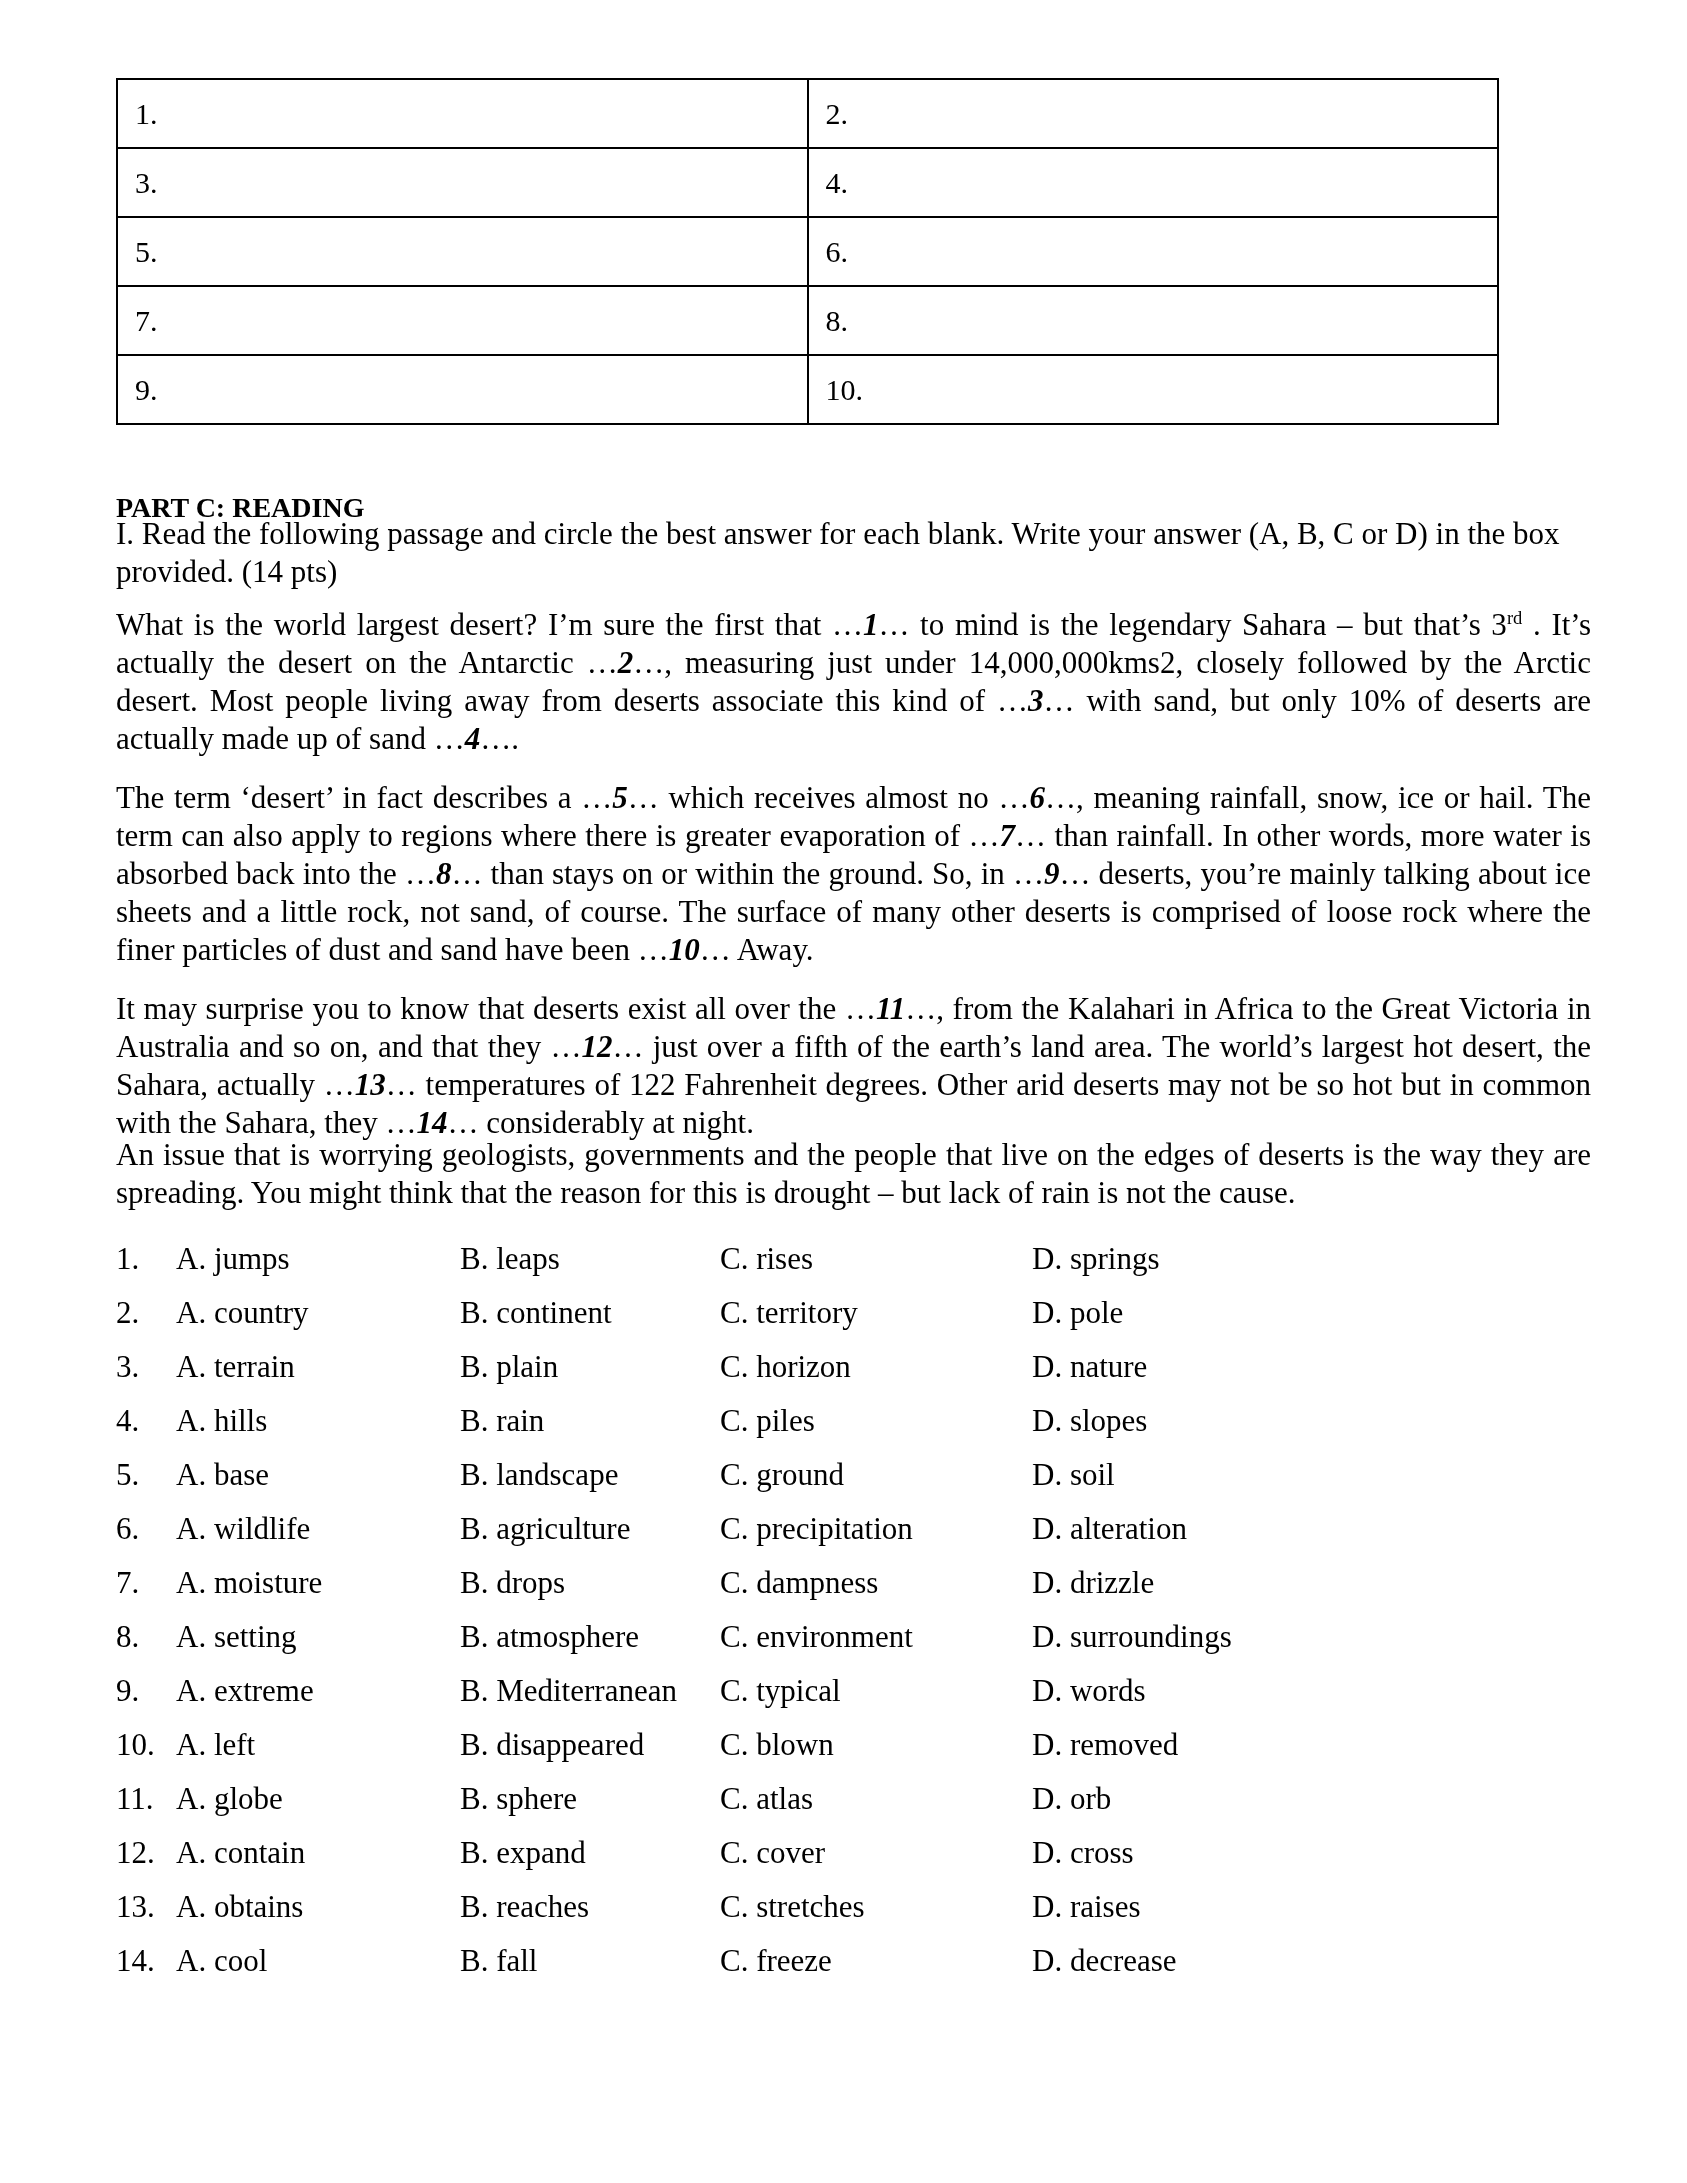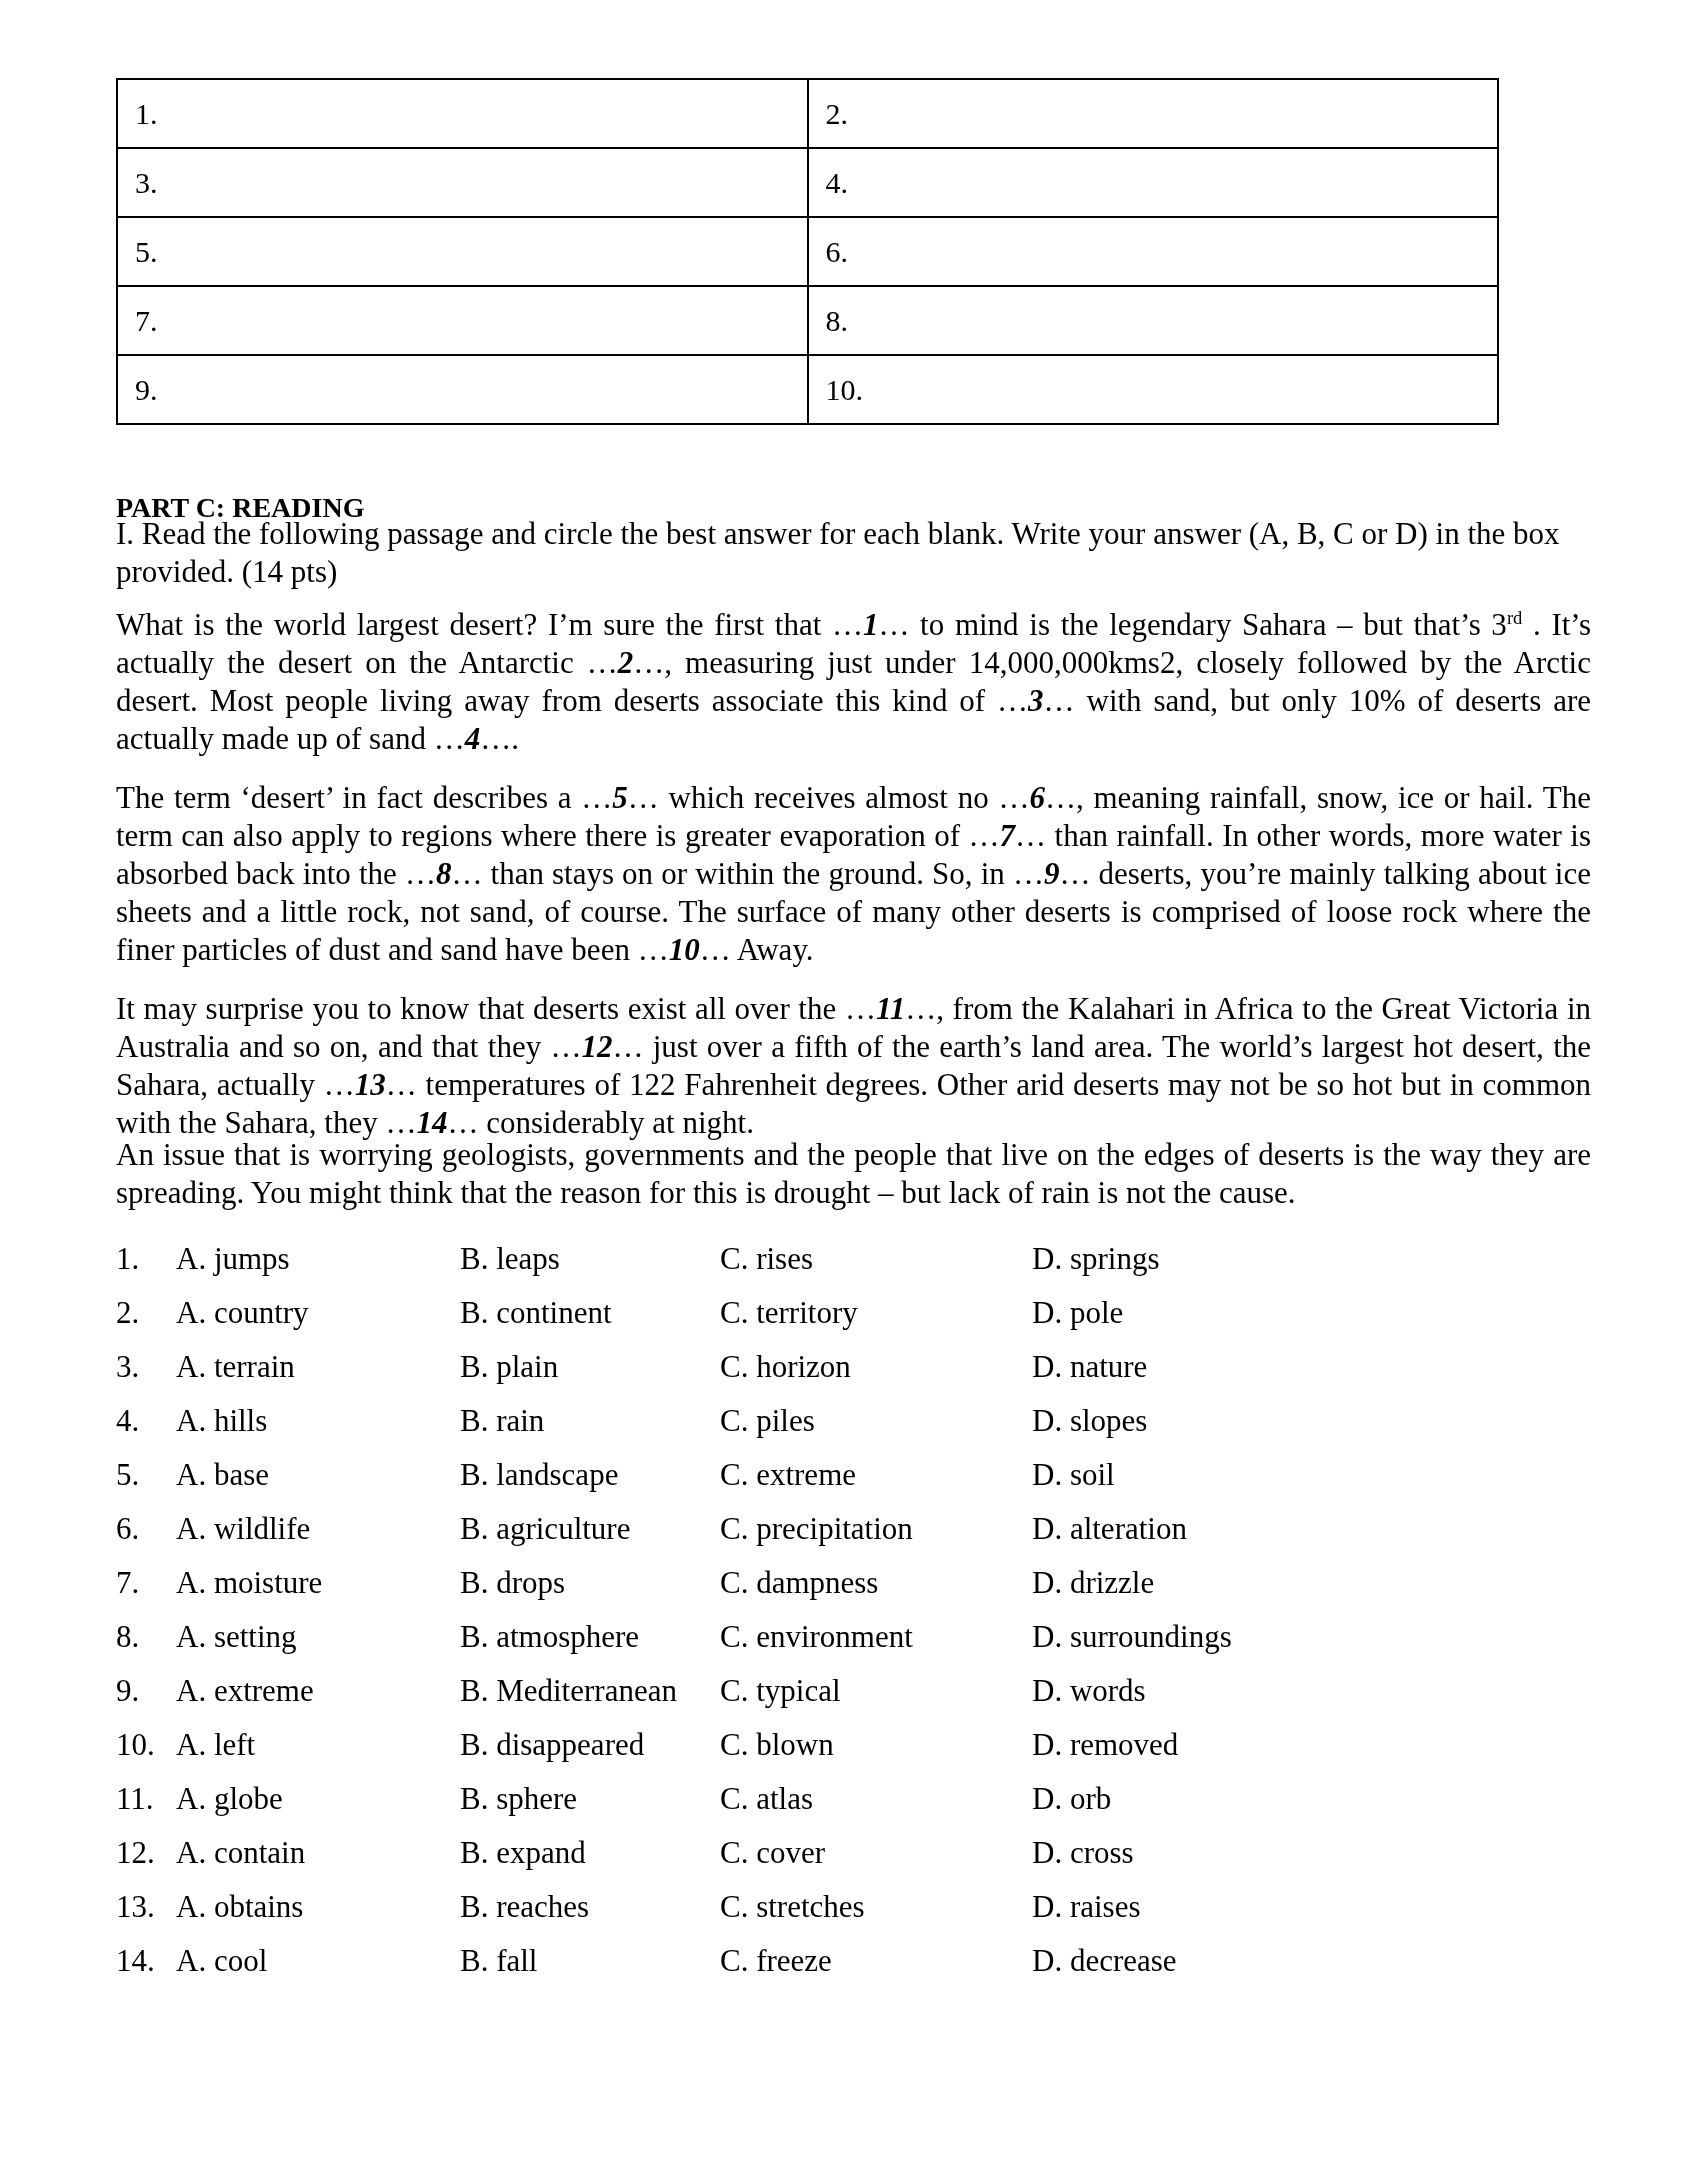--- a/index.html
+++ b/index.html
@@ -92,21 +92,21 @@
       <span class="opt-num">4.</span>
       <span class="opt-a">A. hills</span>
       <span class="opt-b">B. rain</span>
       <span class="opt-c">C. piles</span>
       <span class="opt-d">D. slopes</span>
     </div>
   <div class="opt-row">
       <span class="opt-num">5.</span>
       <span class="opt-a">A. base</span>
       <span class="opt-b">B. landscape</span>
-      <span class="opt-c">C. extreme</span>
+      <span class="opt-c">C. ground</span>
       <span class="opt-d">D. soil</span>
     </div>
   <div class="opt-row">
       <span class="opt-num">6.</span>
       <span class="opt-a">A. wildlife</span>
       <span class="opt-b">B. agriculture</span>
       <span class="opt-c">C. precipitation</span>
       <span class="opt-d">D. alteration</span>
     </div>
   <div class="opt-row">

